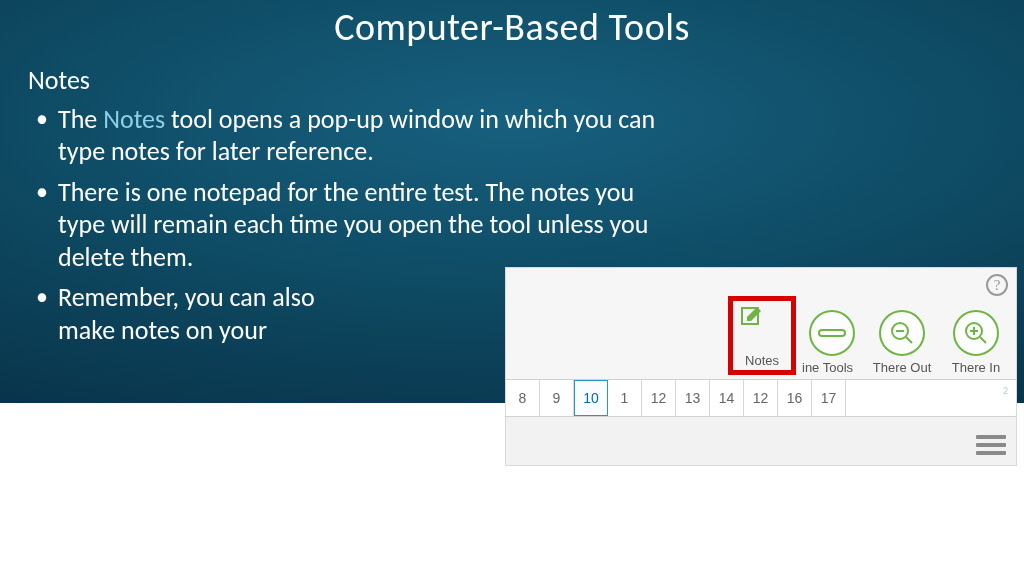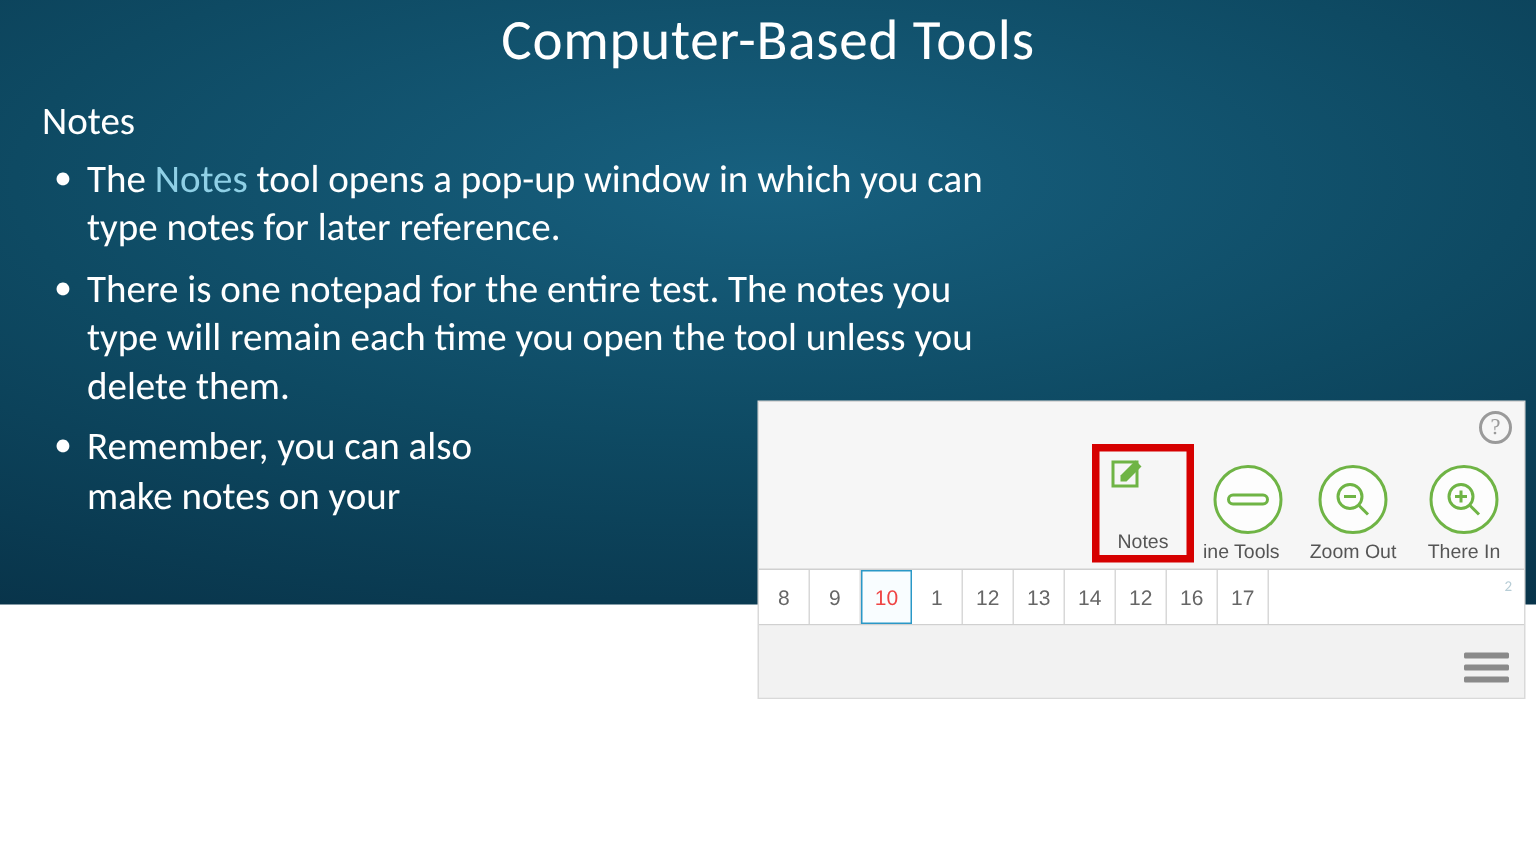--- a/index.html
+++ b/index.html
@@ -87,21 +87,21 @@
     background: #ffffff;
     display: flex;
     border-bottom: 1px solid #d0d0d0;
   }
   .nav-cell {
     width: 34px; height: 36px;
     border-right: 1px solid #d8d8d8;
     color: #666; font-size: 14px;
     display: flex; align-items: center; justify-content: center;
   }
-  .nav-cell.sel { border: 1px solid #2a98c7; color: #ef4444; background:#f9fdff; }
+  .nav-cell.sel { border: 1px solid #2a98c7; color: #0369a1; background:#f9fdff; }
   .panel-bottom {
     height: 48px; background: #f2f2f2; position: relative;
   }
   .hamburger {
     position: absolute; right: 10px; bottom: 10px;
     display: flex; flex-direction: column; gap: 4px;
   }
   .hamburger span { width: 30px; height: 4px; background: #8a8a8a; border-radius: 1px; display: block; }
 
   .page-num {
@@ -155,21 +155,21 @@
         </div>
 
         <div class="tool">
           <div class="circ">
             <svg width="26" height="26" viewBox="0 0 26 26">
               <circle cx="11" cy="11" r="8" fill="none" stroke="#6fb445" stroke-width="2"></circle>
               <line x1="17" y1="17" x2="23" y2="23" stroke="#6fb445" stroke-width="2"></line>
               <line x1="7" y1="11" x2="15" y2="11" stroke="#6fb445" stroke-width="2"></line>
             </svg>
           </div>
-          <div class="tool-label">Zoom Out</div>
+          <div class="tool-label">There Out</div>
         </div>
 
         <div class="tool">
           <div class="circ">
             <svg width="26" height="26" viewBox="0 0 26 26">
               <circle cx="11" cy="11" r="8" fill="none" stroke="#6fb445" stroke-width="2"></circle>
               <line x1="17" y1="17" x2="23" y2="23" stroke="#6fb445" stroke-width="2"></line>
               <line x1="7" y1="11" x2="15" y2="11" stroke="#6fb445" stroke-width="2"></line>
               <line x1="11" y1="7" x2="11" y2="15" stroke="#6fb445" stroke-width="2"></line>
             </svg>

